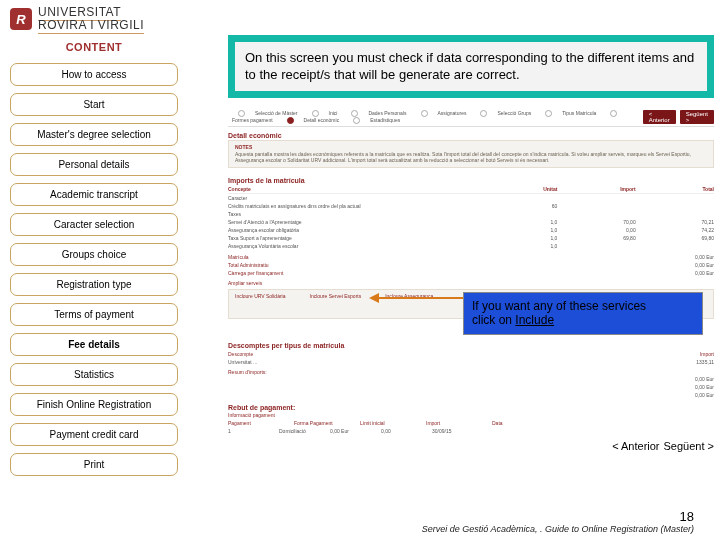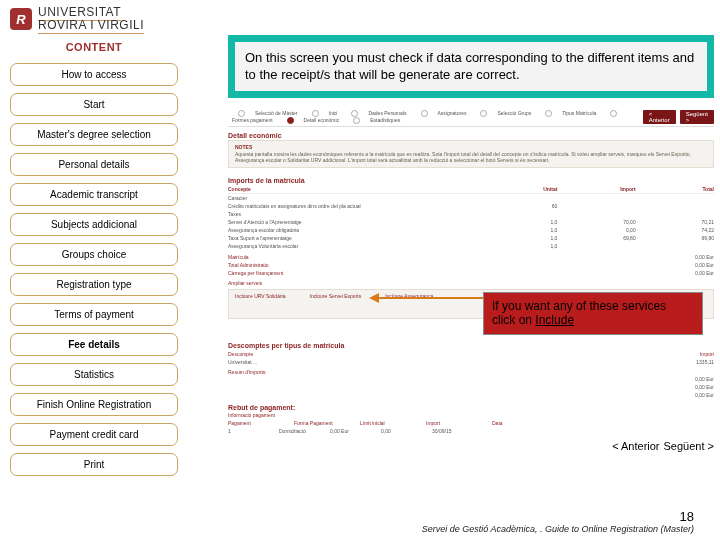--- a/index.html
+++ b/index.html
@@ -124,23 +124,23 @@
   }
   .arrow::before {
     content: ""; position: absolute; left: -8px; top: -4px;
     border-right: 10px solid #d97a1a;
     border-top: 5px solid transparent;
     border-bottom: 5px solid transparent;
   }
   .callout2 {
     position: absolute;
     right: 10px; top: 2px;
-    width: 220px;
+    width: 240px;
     border: 1px solid #888;
-    background: #b91c1c;
+    background: #1d4ed8;
     padding: 6px 8px;
     font-size: 12px;
     line-height: 1.2;
   }
   .pay-row {
     display: flex; font-size: 5px; color: #555; padding-top: 2px;
     gap: 6px;
   }
   .pay-row .ph { color:#8a1f1f; min-width: 60px;}
   .pay-row .pv { min-width: 45px; }
@@ -169,21 +169,21 @@
 
 <div class="page">
   <div class="sidebar">
     <div class="content-heading">CONTENT</div>
     <div id="nav-list">
         <div class="nav-btn">How to access</div>
         <div class="nav-btn">Start</div>
         <div class="nav-btn">Master's degree selection</div>
         <div class="nav-btn">Personal details</div>
         <div class="nav-btn">Academic transcript</div>
-        <div class="nav-btn">Subjects addicional</div>
+        <div class="nav-btn">Caracter selection</div>
         <div class="nav-btn">Groups choice</div>
         <div class="nav-btn">Registration type</div>
         <div class="nav-btn">Terms of payment</div>
         <div class="nav-btn bold">Fee details</div>
         <div class="nav-btn">Statistics</div>
         <div class="nav-btn">Finish Online Registration</div>
         <div class="nav-btn">Payment credit card</div>
         <div class="nav-btn">Print</div>
       </div>
   </div>

